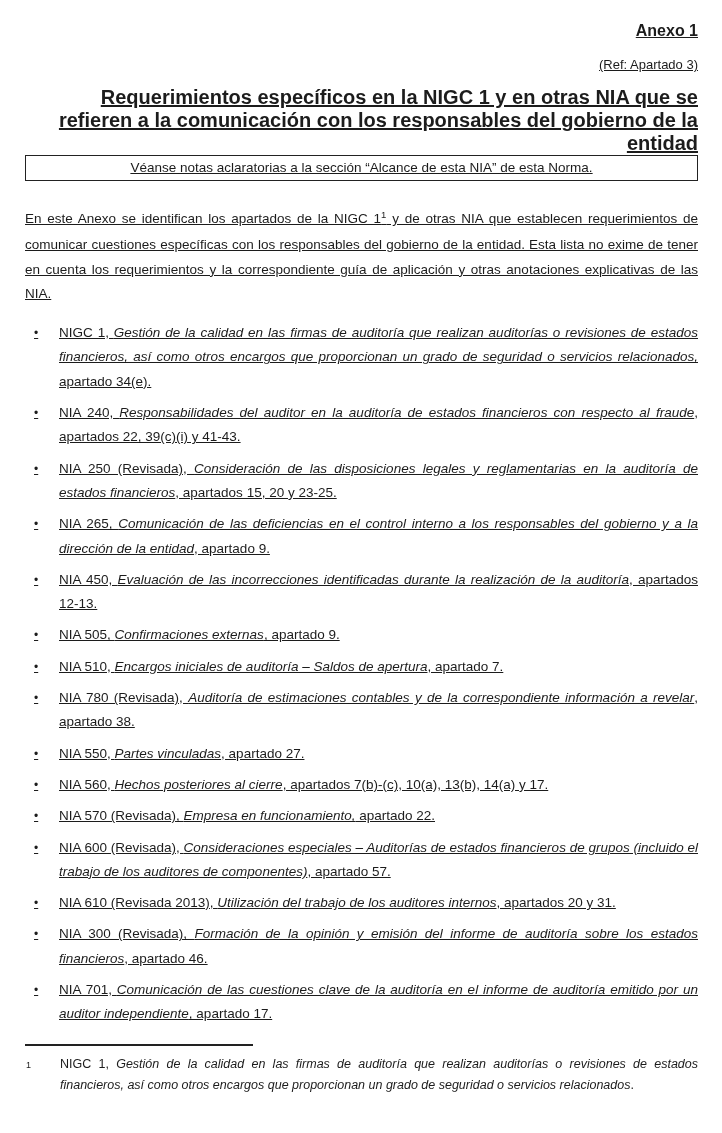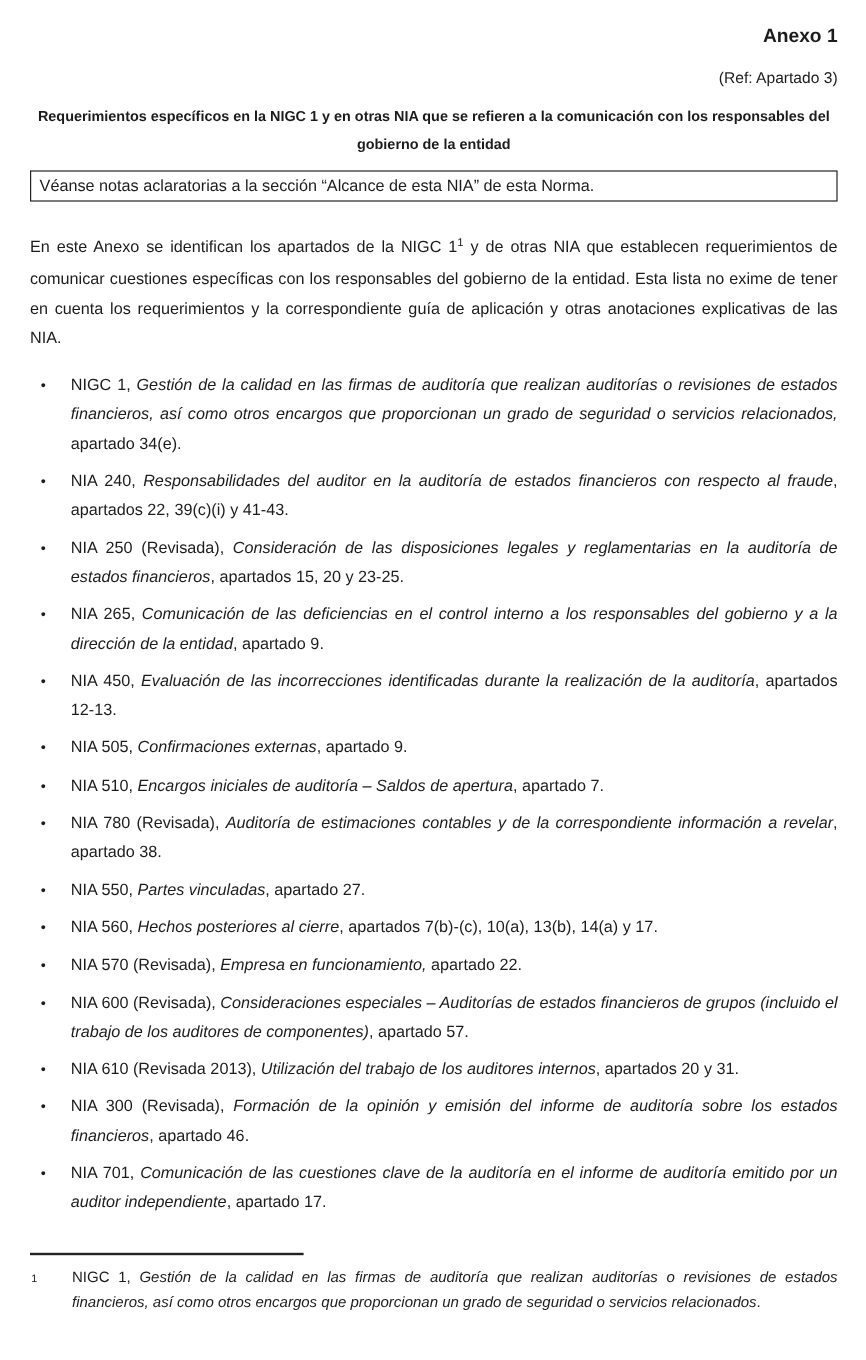--- a/index.html
+++ b/index.html
@@ -12,46 +12,47 @@
   body{
     width:722px;height:1133px;
     font-family:"Liberation Sans","DejaVu Sans",sans-serif;
     color:var(--text);
     overflow:hidden;
   }
   .page{
     width:722px;height:950px;
     padding:20px 24px 10px 25px;
     background:var(--bg);
+    text-decoration:underline;
   }
   .annex-label{
     text-align:right;
     font-weight:bold;
     font-size:16px;
     line-height:21px;
   }
   .ref-label{
     text-align:right;
     font-size:13px;
     line-height:18px;
     margin-top:15px;
   }
   .doc-heading{
-    font-size:12px;
+    font-size:20px;
     font-weight:bold;
     line-height:23px;
     margin-top:12px;
-    text-align:center;
+    text-align:right;
   }
   .note-box{
-    margin-top:10px;
     border:1.5px solid var(--border);
     padding:2px 7px 3px 7px;
     font-size:13.5px;
     line-height:19px;
+    text-align:center;
   }
   .intro{
     margin-top:26px;
     font-size:13.5px;
     line-height:24.8px;
     text-align:justify;
   }
   sup.fnref{
     font-size:9.5px;
     vertical-align:baseline;

